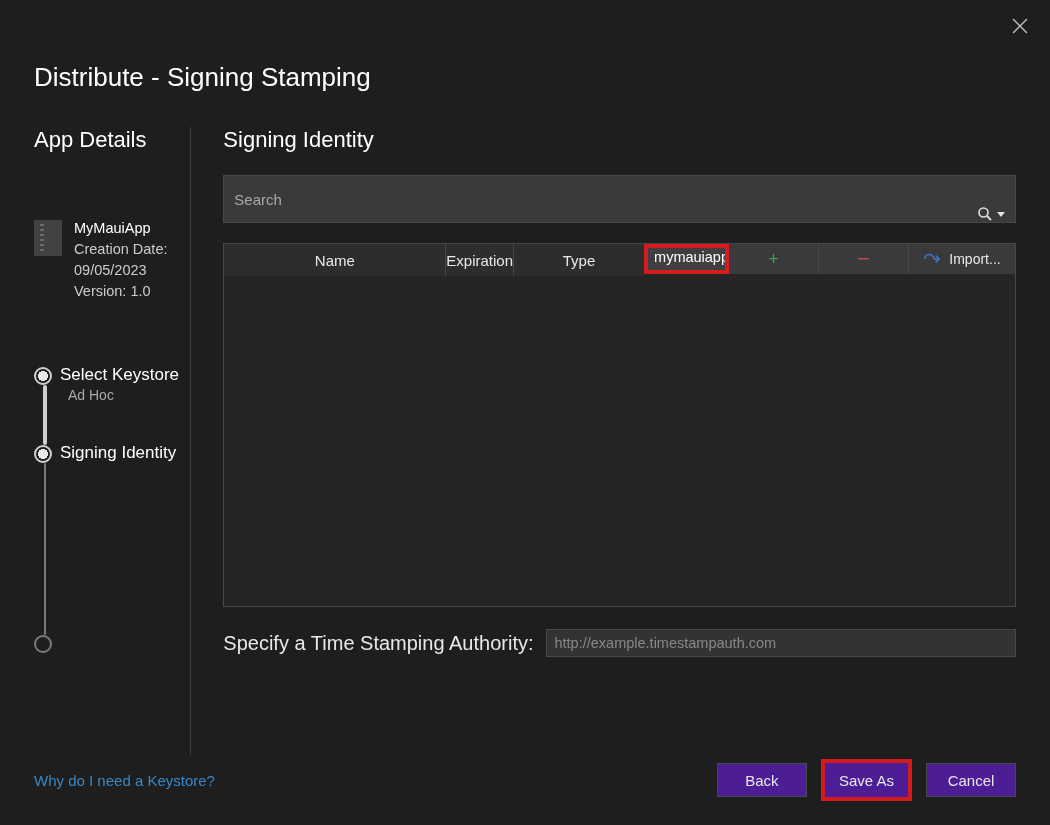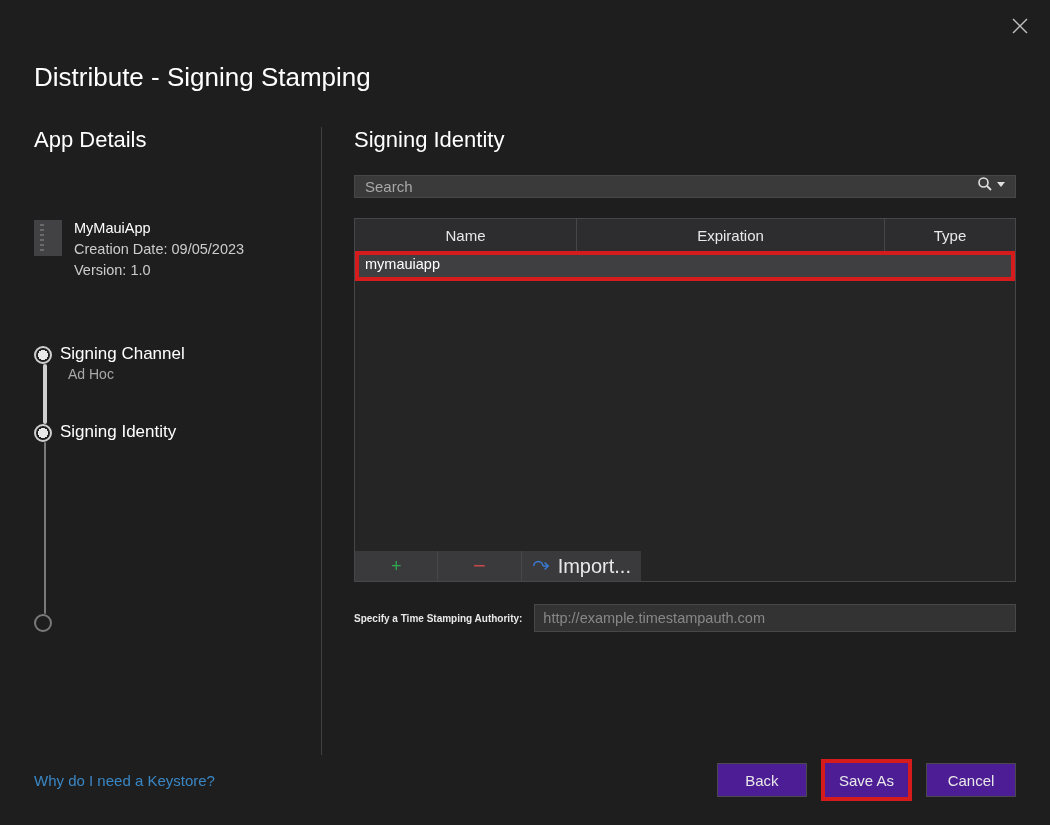--- a/index.html
+++ b/index.html
@@ -156,23 +156,23 @@
     min-height: 0;
   }
   .right h2 {
     font-size: 22px;
     font-weight: 400;
     margin: 0 0 22px 0;
     color: #ffffff;
   }
   .search {
     display: flex;
-    align-items: flex-start;
+    align-items: flex-end;
     background: var(--bg-input);
-    height: 23px;
+    height: 48px;
     border: 1px solid #474749;
     gap: 12px;
   }
   .search input {
     flex: 1;
     background: transparent;
     border: none;
     outline: none;
     color: var(--text);
     font-size: 15px;
@@ -190,21 +190,21 @@
     width: 0; height: 0;
     border-left: 4px solid transparent;
     border-right: 4px solid transparent;
     border-top: 5px solid #e0e0e0;
   }
 
   .table {
     margin-top: 20px;
     border: 1px solid #474749;
     display: flex;
-    flex-direction: column;
+    flex-direction: row;
     height: 364px;
     background: #252525;
   }
   .thead {
     display: flex;
     height: 32px;
     background: #2d2d30;
   }
   .th {
     display: flex;
@@ -245,41 +245,40 @@
     background: var(--bg-toolbar);
     width: 286px;
   }
   .tool {
     display: flex;
     align-items: center;
     justify-content: center;
     height: 100%;
     cursor: pointer;
     color: var(--text);
-    font-size: 20px;
+    font-size: 14px;
     border-right: 1px solid #474749;
   }
   .tool:last-child { border-right: none; }
   .tool.plus  { width: 90px; color: var(--green); font-size: 18px; font-weight: 300; }
   .tool.minus { width: 90px; color: var(--red); font-size: 22px; font-weight: 300; }
   .tool.import{ flex: 1; gap: 8px; padding: 0 10px; }
   .tool.import svg { width: 18px; height: 14px; }
   .tool.import span { color: var(--text); }
 
   .tsa-row {
     display: flex;
     align-items: center;
     gap: 12px;
     margin-top: 22px;
   }
   .tsa-row label {
-    font-size: 10px;
+    font-size: 20px;
     color: var(--text);
     white-space: nowrap;
-    font-weight: bold;
   }
   .tsa-row input {
     flex: 1;
     height: 28px;
     background: var(--bg-input-dark);
     border: 1px solid #474749;
     outline: none;
     color: var(--text-dim);
     font-size: 14.5px;
     padding: 0 8px;
@@ -343,21 +342,21 @@
           <div class="app-name">MyMauiApp</div>
           <div class="app-sub">Creation Date: 09/05/2023</div>
           <div class="app-sub">Version: 1.0</div>
         </div>
       </div>
 
       <div class="steps">
         <div class="step filled">
           <div class="dot"></div>
           <div class="connector"></div>
-          <div class="step-title">Signing Channel</div>
+          <div class="step-title">Select Keystore</div>
           <div class="step-sub">Ad Hoc</div>
         </div>
         <div class="step filled" style="padding-bottom:170px;">
           <div class="dot"></div>
           <div class="connector thin"></div>
           <div class="step-title">Signing Identity</div>
         </div>
         <div class="step future">
           <div class="dot"></div>
         </div>

